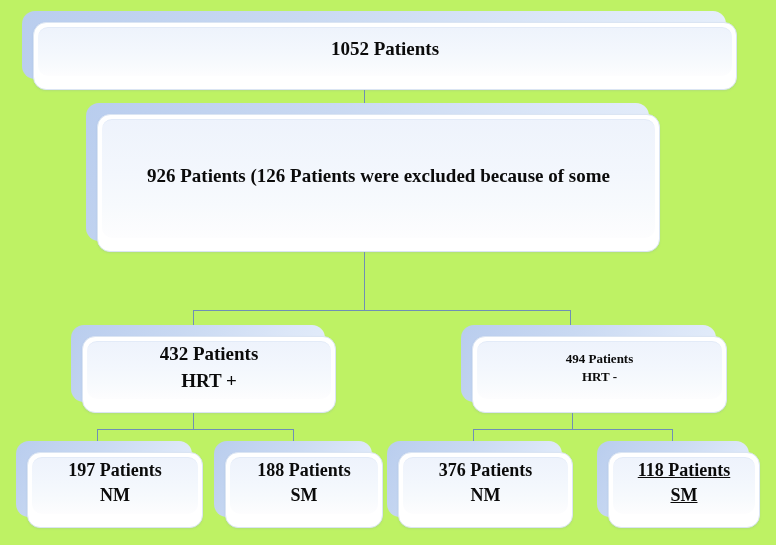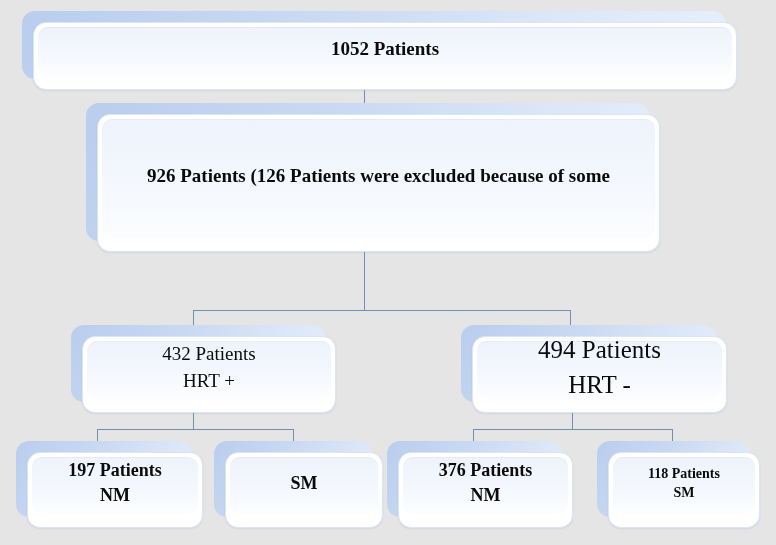--- a/index.html
+++ b/index.html
@@ -8,21 +8,21 @@
     padding: 0;
     background: #ffffff;
   }
   body {
     font-family: "Liberation Serif", "DejaVu Serif", serif;
   }
   #canvas {
     position: relative;
     width: 776px;
     height: 545px;
-    background: #e5e5e5;
+    background: #bef264;
     overflow: hidden;
   }
 
   
   .conn {
     position: absolute;
     background: #6f8fb5;
   }
   .conn.v { width: 1px; }
   .conn.h { height: 1px; }
@@ -70,21 +70,21 @@
     justify-content: center;
     text-align: center;
     color: #0b0b0b;
     padding: 0 10px;
     box-sizing: border-box;
     line-height: 1.38;
   }
   .node .label .ln { display: block; }
 
   .node.bold .label { font-weight: bold; }
-  .node.regular .label { font-weight: normal; }
+  .node.regular .label { font-weight: bold; }
 </style>
 </head>
 <body>
 
 <div id="canvas">
 
   <div class="conn v" style="left:364px; top:90px; height:25px;"></div>
 
   <div class="conn v" style="left:364px; top:252px; height:59px;"></div>
 
@@ -128,58 +128,59 @@
     <div class="label" style="font-size:19px;">
       <span class="ln">432 Patients</span>
       <span class="ln">HRT +</span>
     </div>
   </div>
 
   <div class="node regular" style="left:472px; top:336px; width:255px; height:77px;">
     <div class="plate"></div>
     <div class="shell"></div>
     <div class="panel"></div>
-    <div class="label" style="font-size:25px;">
+    <div class="label" style="font-size:13px;">
       <span class="ln">494 Patients</span>
       <span class="ln">HRT -</span>
     </div>
   </div>
 
   <div class="node bold" style="left:27px; top:452px; width:176px; height:76px;">
     <div class="plate"></div>
     <div class="shell"></div>
     <div class="panel"></div>
     <div class="label" style="font-size:18px;">
       <span class="ln">197 Patients</span>
       <span class="ln">NM</span>
     </div>
   </div>
 
   <div class="node bold" style="left:225px; top:452px; width:158px; height:76px;">
     <div class="plate"></div>
     <div class="shell"></div>
     <div class="panel"></div>
     <div class="label" style="font-size:18px;">
+      <span class="ln">188 Patients</span>
       <span class="ln">SM</span>
     </div>
   </div>
 
   <div class="node bold" style="left:398px; top:452px; width:175px; height:76px;">
     <div class="plate"></div>
     <div class="shell"></div>
     <div class="panel"></div>
     <div class="label" style="font-size:18px;align-items:center;">
       <span class="ln">376 Patients</span>
       <span class="ln">NM</span>
     </div>
   </div>
 
   <div class="node bold" style="left:608px; top:452px; width:152px; height:76px;">
     <div class="plate"></div>
     <div class="shell"></div>
     <div class="panel"></div>
-    <div class="label" style="font-size:14px;">
+    <div class="label" style="font-size:18px;text-decoration:underline;">
       <span class="ln">118 Patients</span>
       <span class="ln">SM</span>
     </div>
   </div>
 
 </div>
 
 </body></html>

